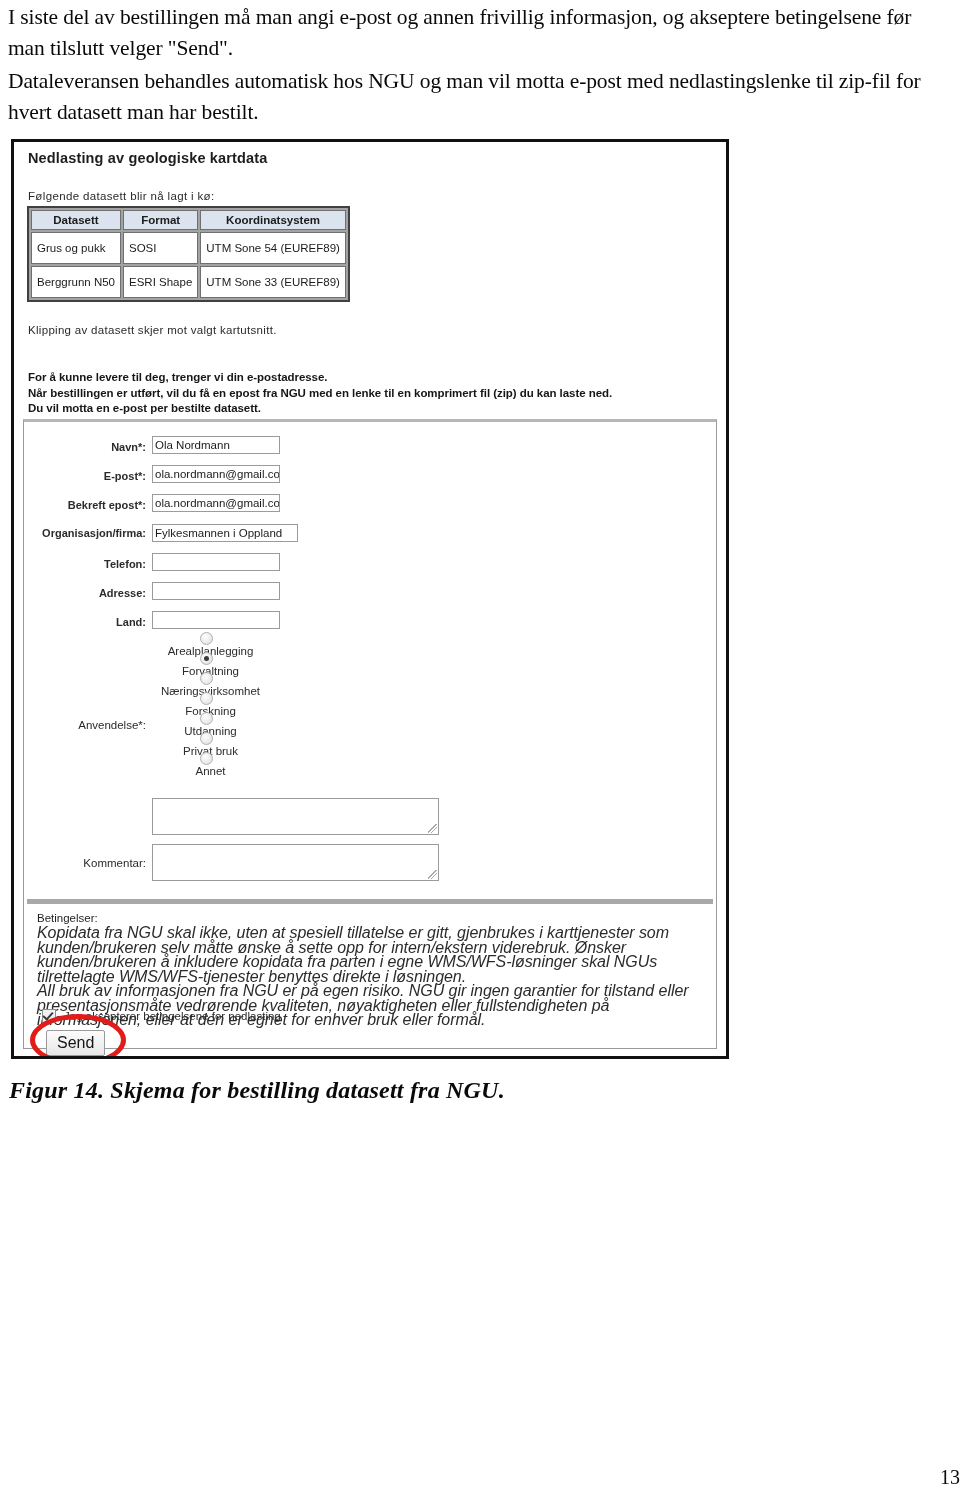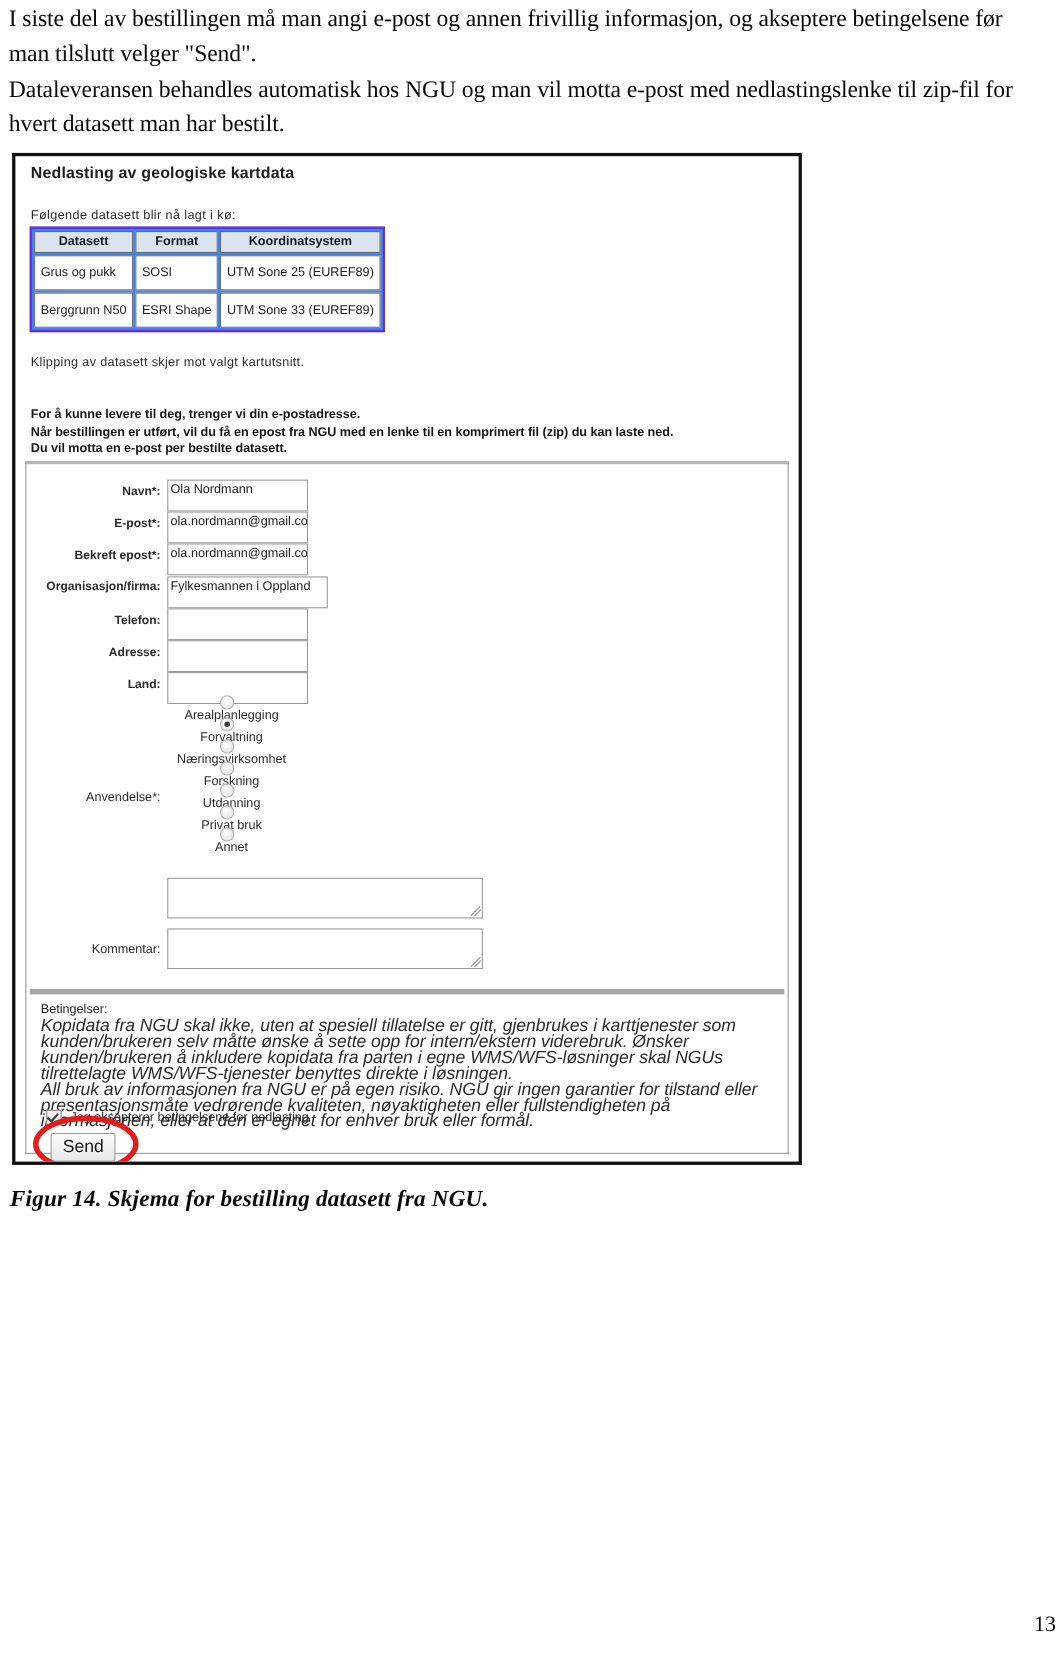--- a/index.html
+++ b/index.html
@@ -60,24 +60,24 @@
     top: 48px;
     font-size: 11.5px;
     color: #2a2a2a;
     letter-spacing: 0.35px;
   }
 
   #queue-table {
     position: absolute;
     left: 13px;
     top: 64px;
-    border: 2px solid #6d28d9;
+    border: 2px solid #404040;
     border-collapse: separate;
     border-spacing: 2px;
-    background: #3b82f6;
+    background: #a3a3a3;
     font-size: 11.5px;
   }
   #queue-table th {
     background: #dbe3ee;
     border: 1px solid #6f6f6f;
     font-weight: bold;
     color: #1b1b1b;
     padding: 3px 8px;
     text-align: center;
     white-space: nowrap;
@@ -141,21 +141,21 @@
     font-size: 11px;
     color: #2b2b2b;
     top: 5px;
     font-weight: bold;
   }
   .field-input {
     position: absolute;
     left: 128px;
     top: 0;
     width: 128px;
-    height: 29px;
+    height: 18px;
     border: 1px solid #9b9b9b;
     background: #ffffff;
     font-size: 11.5px;
     color: #1a1a1a;
     padding: 1px 2px;
     box-sizing: border-box;
     line-height: 15px;
     white-space: nowrap;
     overflow: hidden;
     font-family: "Liberation Sans", sans-serif;
@@ -331,21 +331,21 @@
   }
 
   
   #figure-caption {
     position: absolute;
     left: 9px;
     top: 1077px;
     font-family: "Liberation Serif", serif;
     font-style: italic;
     font-weight: bold;
-    font-size: 21px;
+    font-size: 24px;
     color: #0a0a0a;
     letter-spacing: 0.2px;
   }
 
   
   #page-number {
     position: absolute;
     left: 0;
     top: 1466px;
     width: 960px;
@@ -372,21 +372,21 @@
       <tr>
         <th>Datasett</th>
         <th>Format</th>
         <th>Koordinatsystem</th>
       </tr>
     </thead>
     <tbody>
       <tr>
         <td>Grus og pukk</td>
         <td>SOSI</td>
-        <td>UTM Sone 25 (EUREF89)</td>
+        <td>UTM Sone 54 (EUREF89)</td>
       </tr>
       <tr>
         <td>Berggrunn N50</td>
         <td>ESRI Shape</td>
         <td>UTM Sone 33 (EUREF89)</td>
       </tr>
     </tbody>
   </table>
 
   <div id="queue-note">Klipping av datasett skjer mot valgt kartutsnitt.</div>

